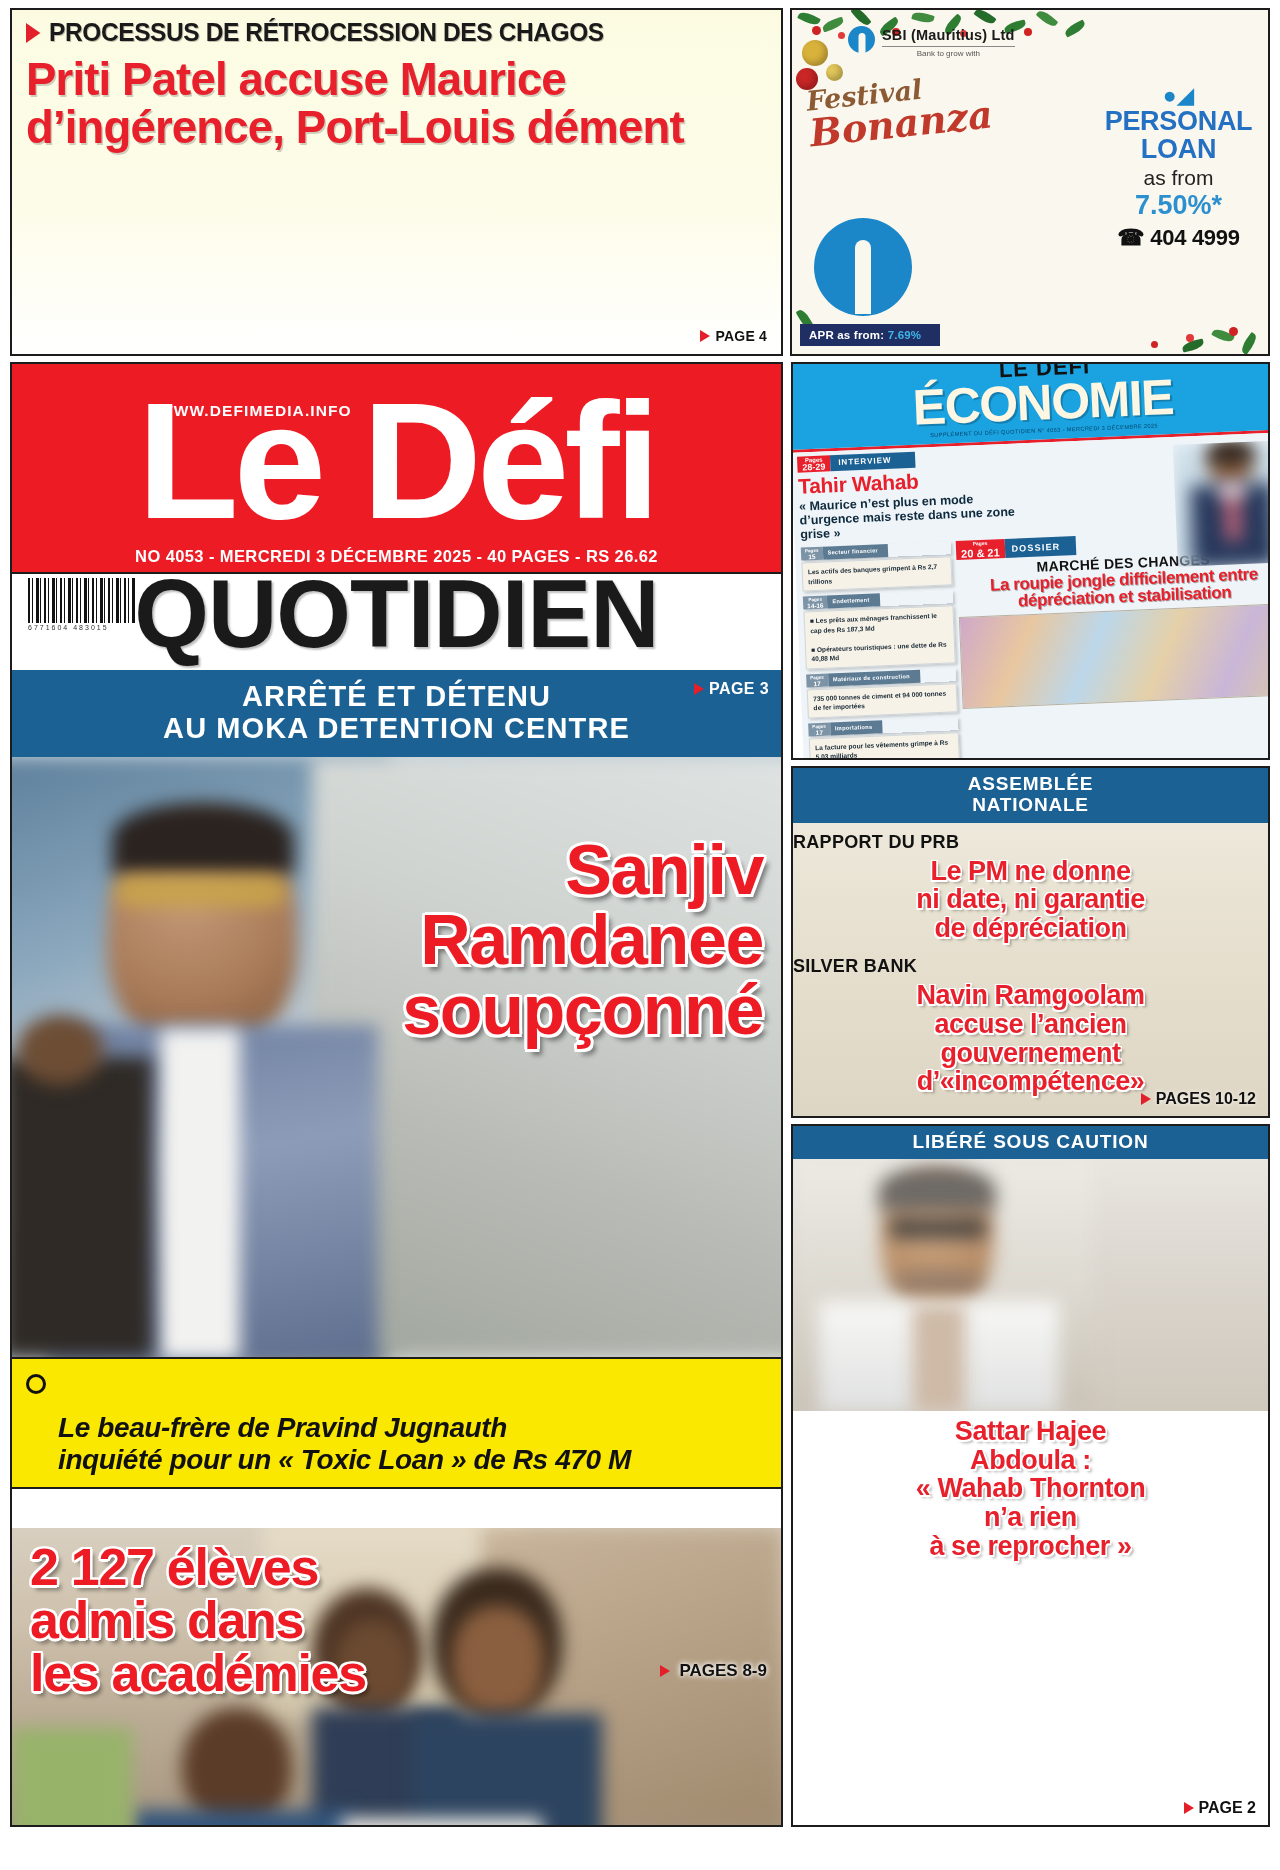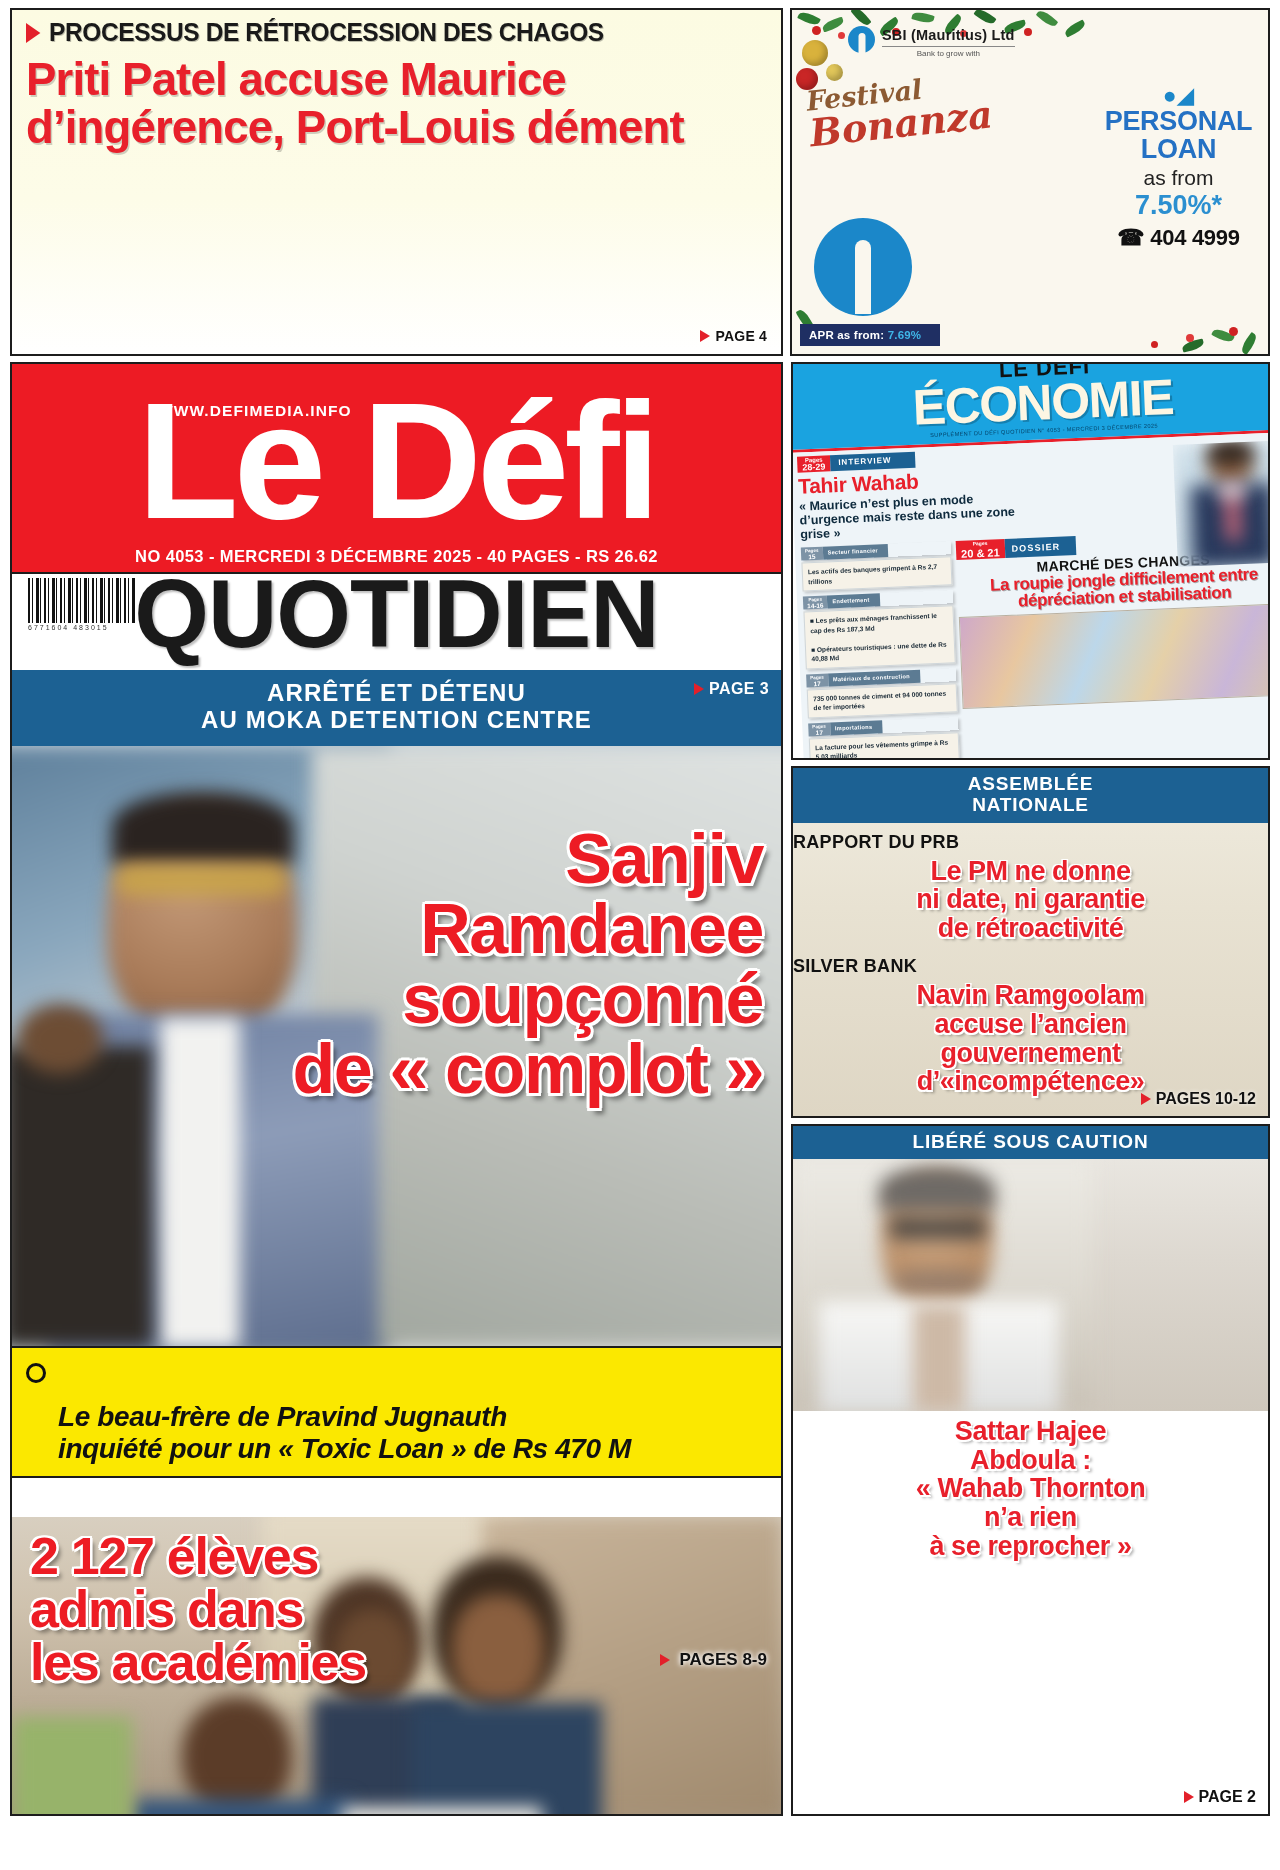--- a/index.html
+++ b/index.html
@@ -183,21 +183,21 @@
     text-shadow: 2px 2px 2px rgba(0,0,0,.25);
     white-space:nowrap;
   }
 
   
   .main-story { border:2px solid #1c1c1c; border-top:none; position:relative; }
   .ms-banner {
     background:#1c6193; color:#fff; text-align:center;
     padding:10px 0 12px 0; position:relative;
   }
-  .ms-banner-l1 { font-size:24px; font-weight:bold; letter-spacing:1.1px; line-height:1.12;}
+  .ms-banner-l1 { font-size:29px; font-weight:bold; letter-spacing:1.1px; line-height:1.12;}
   .ms-page {
     position:absolute; right:12px; top:10px;
     display:flex; align-items:center; gap:5px;
     color:#fff; font-size:16px; font-weight:bold; letter-spacing:0.4px;
   }
   .ms-photo {
     position:relative; height:600px; overflow:hidden;
     background:
       linear-gradient(170deg,#cfd9e0 0%, #b8c7d2 22%, #8fa2b0 44%, #cdd5d8 70%, #e6e4de 100%);
   }
@@ -506,21 +506,20 @@
           <div class="photo-blur" style="left:104px;top:118px;width:170px;height:32px;border-radius:14px;background:#c9a44a;opacity:.92;"></div>
           <div class="photo-blur" style="left:36px;top:268px;width:330px;height:340px;background:linear-gradient(170deg,#6d7fa0 0%,#8d9cb8 40%,#5d6d8d 100%);"></div>
           <div class="photo-blur" style="left:148px;top:272px;width:80px;height:330px;background:#f2f2f0;"></div>
           <div class="photo-blur" style="left:-10px;top:300px;width:150px;height:300px;background:#2f2a26;"></div>
           <div class="photo-blur" style="left:5px;top:258px;width:86px;height:70px;border-radius:50%;background:#6d4d34;"></div>
 
           <div class="ms-headline">
             <div>Sanjiv</div>
             <div>Ramdanee</div>
             <div>soupçonné</div>
-            <div>de « complot »</div>
           </div>
         </div>
 
         <div class="ms-kicker">
           <span class="dot-yellow"></span>
           <span class="ms-kicker-txt">
             <div>Le beau-frère de Pravind Jugnauth</div>
             <div>inquiété pour un « Toxic Loan » de Rs 470 M</div>
           </span>
         </div>
@@ -628,21 +627,21 @@
 
       <div class="assemblee">
         <div class="sec-banner">
           <div>ASSEMBLÉE</div>
           <div>NATIONALE</div>
         </div>
         <div class="sec-kicker">RAPPORT DU PRB</div>
         <div class="sec-head">
           <div>Le PM ne donne</div>
           <div>ni date, ni garantie</div>
-          <div>de rétroactivité</div>
+          <div>de dépréciation</div>
         </div>
         <div class="sec-kicker" style="margin-top:14px">SILVER BANK</div>
         <div class="sec-head">
           <div>Navin Ramgoolam</div>
           <div>accuse l’ancien</div>
           <div>gouvernement</div>
           <div>d’«incompétence»</div>
         </div>
         <div class="sec-page">
           <span class="tri-red-sm"></span>

